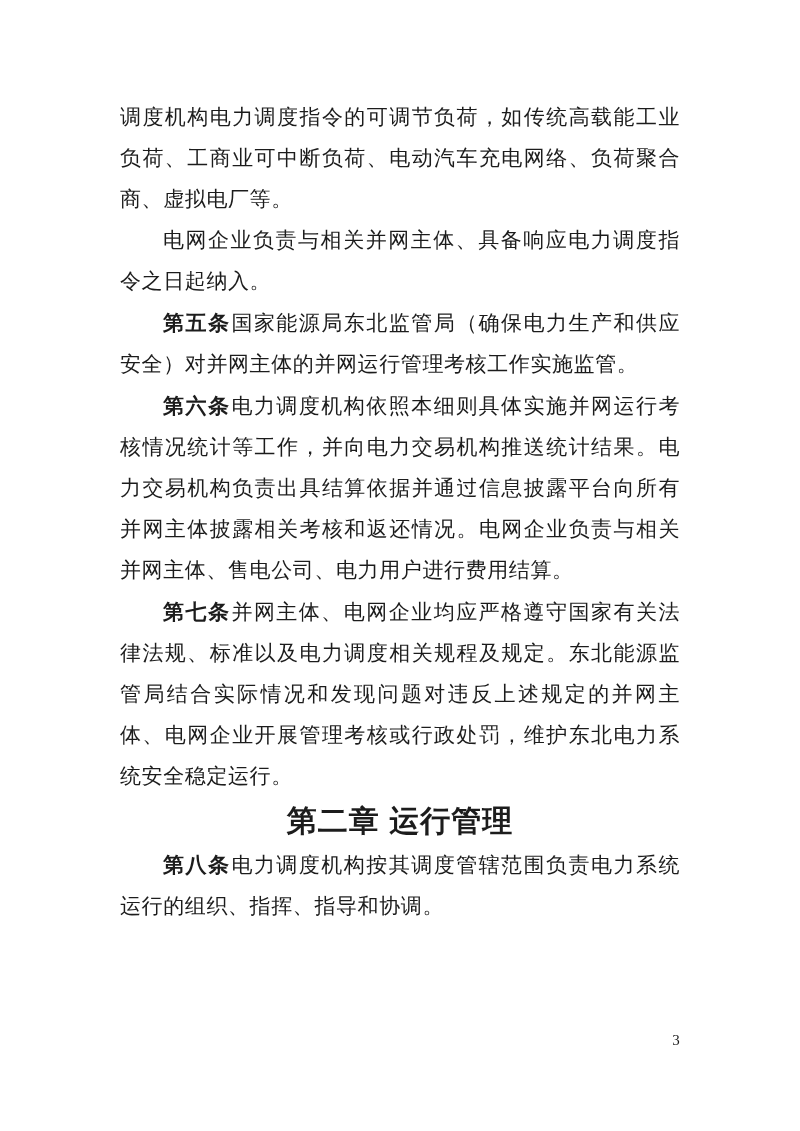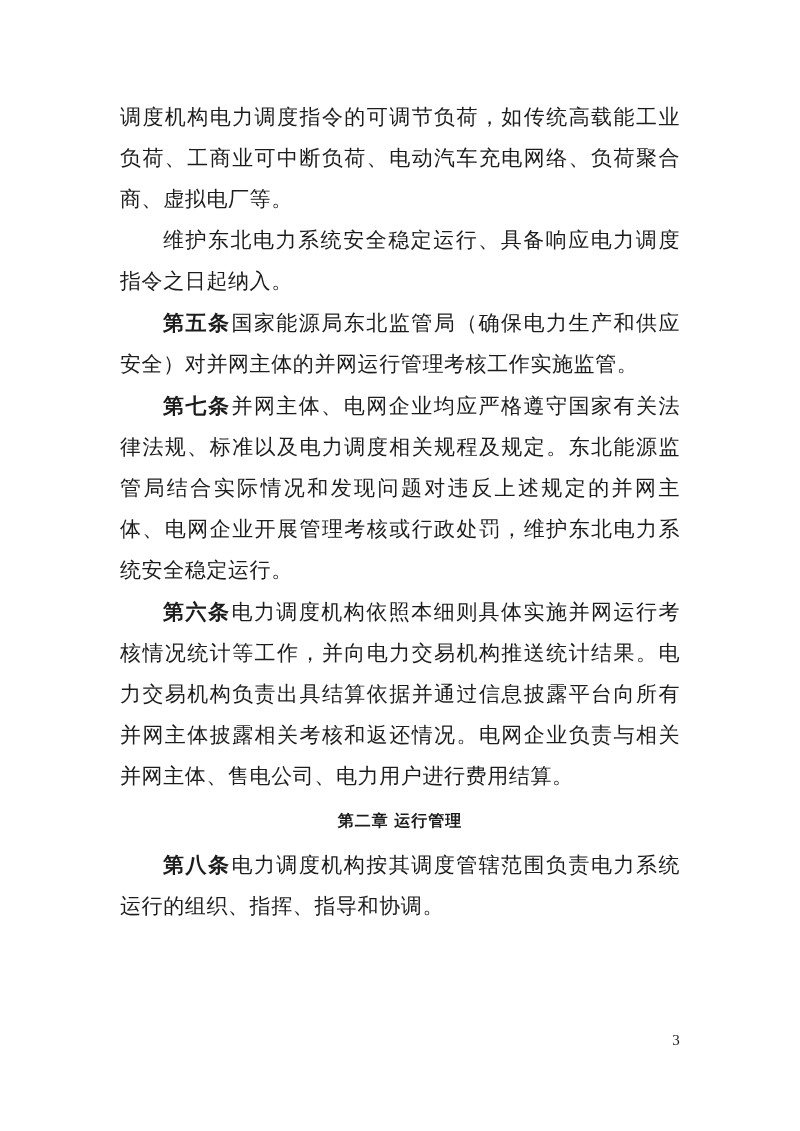--- a/index.html
+++ b/index.html
@@ -36,21 +36,21 @@
   }
   .lead {
     font-family: "Liberation Sans", "DejaVu Sans", sans-serif;
     font-weight: 700;
     margin-right: 1px;
   }
   .chapter {
     margin: 3px 0 3px 0;
     font-family: "Liberation Sans", "DejaVu Sans", sans-serif;
     font-weight: 700;
-    font-size: 16px;
+    font-size: 30px;
     line-height: 41px;
     text-align: center;
     text-align-last: center;
     letter-spacing: 1px;
   }
   .page-number {
     position: absolute;
     left: 666px;
     top: 1028px;
     width: 20px;
@@ -61,27 +61,27 @@
   }
 </style>
 </head>
 <body>
 
 <div class="page">
   <div class="body-text">
 
     <p class="para">调度机构电力调度指令的可调节负荷，如传统高载能工业负荷、工商业可中断负荷、电动汽车充电网络、负荷聚合商、虚拟电厂等。</p>
 
-    <p class="para indent">维护东北电力系统安全稳定运行、具备响应电力调度指令之日起纳入。</p>
+    <p class="para indent">电网企业负责与相关并网主体、具备响应电力调度指令之日起纳入。</p>
 
     <p class="para indent"><b class="lead">第五条</b><span>国家能源局东北监管局（确保电力生产和供应安全）对并网主体的并网运行管理考核工作实施监管。</span></p>
 
+    <p class="para indent"><b class="lead">第六条</b><span>电力调度机构依照本细则具体实施并网运行考核情况统计等工作，并向电力交易机构推送统计结果。电力交易机构负责出具结算依据并通过信息披露平台向所有并网主体披露相关考核和返还情况。电网企业负责与相关并网主体、售电公司、电力用户进行费用结算。</span></p>
+
     <p class="para indent"><b class="lead">第七条</b><span>并网主体、电网企业均应严格遵守国家有关法律法规、标准以及电力调度相关规程及规定。东北能源监管局结合实际情况和发现问题对违反上述规定的并网主体、电网企业开展管理考核或行政处罚，维护东北电力系统安全稳定运行。</span></p>
-
-    <p class="para indent"><b class="lead">第六条</b><span>电力调度机构依照本细则具体实施并网运行考核情况统计等工作，并向电力交易机构推送统计结果。电力交易机构负责出具结算依据并通过信息披露平台向所有并网主体披露相关考核和返还情况。电网企业负责与相关并网主体、售电公司、电力用户进行费用结算。</span></p>
 
     <h2 class="chapter">第二章 运行管理</h2>
 
     <p class="para indent"><b class="lead">第八条</b><span>电力调度机构按其调度管辖范围负责电力系统运行的组织、指挥、指导和协调。</span></p>
 
 
   </div>
 
   <div class="page-number">3</div>
 </div>

